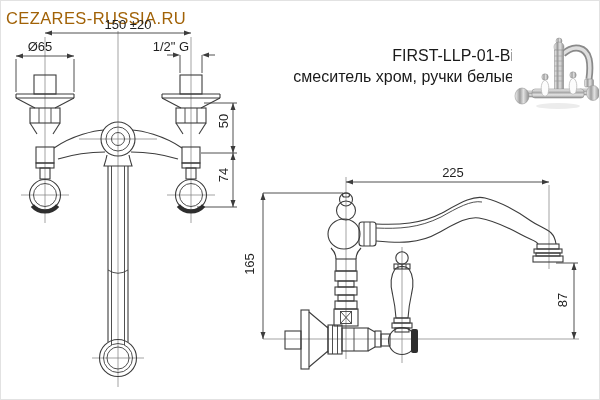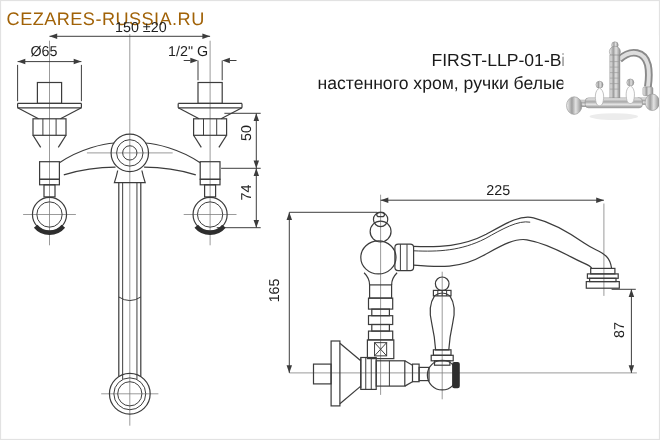--- a/index.html
+++ b/index.html
@@ -22,21 +22,21 @@
 </style>
 </head>
 <body>
 
 <div id="page">
 
   <div id="watermark">CEZARES-RUSSIA.RU</div>
 
   <div id="prodtext">
     <div>FIRST-LLP-01-Bi</div>
-    <div>настенного хром, ручки белые</div>
+    <div>смеситель хром, ручки белые</div>
   </div>
 
   <svg id="drawings" viewBox="0 0 600 400">
     <defs>
       <g id="supplyStack">
 
         <rect class="ln" x="33" y="74" width="22" height="19"></rect>
 
         <line class="ln" x1="15" y1="93" x2="73" y2="93"></line>
         <line class="ln" x1="15" y1="97" x2="73" y2="97"></line>

